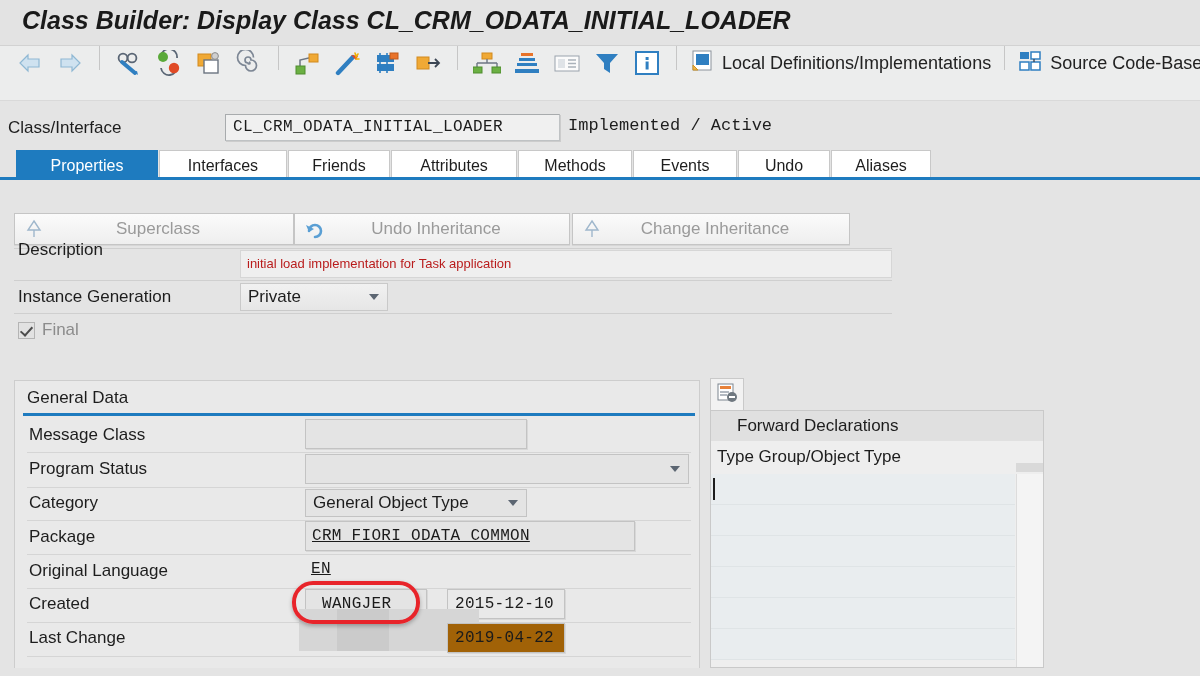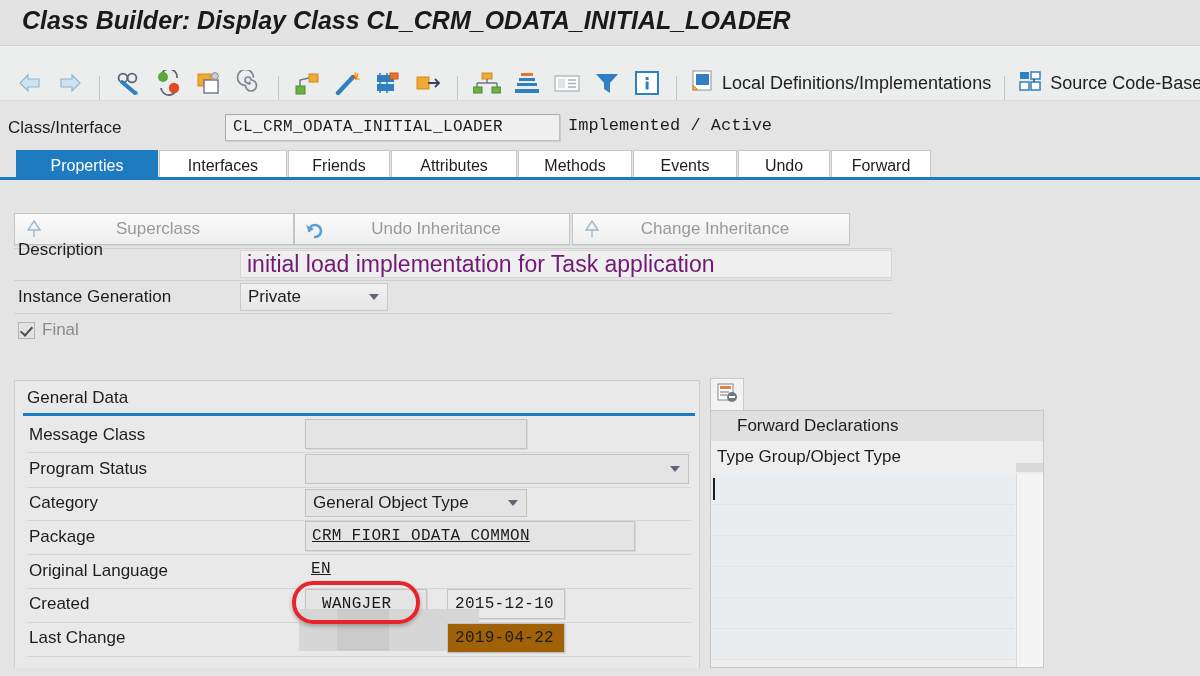--- a/index.html
+++ b/index.html
@@ -23,21 +23,21 @@
     position: absolute; left: 22px; top: 6px;
     font-size: 25px; font-weight: bold; font-style: italic;
     color: #1a1a1a; letter-spacing: 0px; white-space: nowrap;
   }
 
   
   .toolbar {
     position: absolute; left: 0; top: 46px; width: 1200px; height: 55px;
     background: #eceded;
     border-bottom: 1px solid #d9d9d9;
-    display: flex; align-items: flex-end;
+    display: flex; align-items: flex-start;
   }
   .tb-icon {
     width: 34px; height: 34px; margin: 0 3px;
     display: flex; align-items: center; justify-content: center;
     cursor: default; flex: 0 0 auto;
   }
   .tb-sep {
     width: 1px; height: 24px; background: #c6c6c6; margin: 0 9px; flex: 0 0 auto;
   }
   .tb-text-btn {
@@ -97,21 +97,21 @@
     padding-right: 24px;
   }
 
   
   .fld-label {
     position: absolute; font-size: 17px; color: #1d1d1d;
   }
   .desc-input {
     position: absolute; left: 240px; top: 250px; width: 652px; height: 28px;
     background: #efefef; border: 1px solid #d6d6d6;
-    font-size: 23px; color: #701a75; padding: 0 6px; line-height: 26px;
+    font-size: 13px; color: #b91c1c; padding: 0 6px; line-height: 26px;
   }
   .rowline {
     position: absolute; height: 1px; background: #cfcfcf;
   }
   .sel {
     position: absolute; background: linear-gradient(#f1f1f1,#e6e6e6);
     border: 1px solid #c9c9c9;
     font-size: 17px; color: #1d1d1d;
     display: flex; align-items: center; padding-left: 7px;
   }
@@ -370,21 +370,21 @@
   </div>
 
   <div class="tabstrip">
     <div class="tab" style="left:159px;width:128px">Interfaces</div>
     <div class="tab active" style="left:16px;width:142px">Properties</div>
     <div class="tab" style="left:288px;width:102px">Friends</div>
     <div class="tab" style="left:391px;width:126px">Attributes</div>
     <div class="tab" style="left:518px;width:114px">Methods</div>
     <div class="tab" style="left:633px;width:104px">Events</div>
     <div class="tab" style="left:738px;width:92px">Undo</div>
-    <div class="tab" style="left:831px;width:100px">Forward</div>
+    <div class="tab" style="left:831px;width:100px">Aliases</div>
     <div class="underline"></div>
   </div>
 
   <div class="inh-btn" style="left:14px;width:280px">
     <span class="ic">
       <svg width="16" height="20" viewBox="0 0 16 20">
           <path d="M8 2 L14 11 L2 11 Z" fill="none" stroke="#9fb7cc" stroke-width="1.4"></path>
           <path d="M8 11 L8 18" stroke="#9fb7cc" stroke-width="1.4"></path>
         </svg>
     </span>

